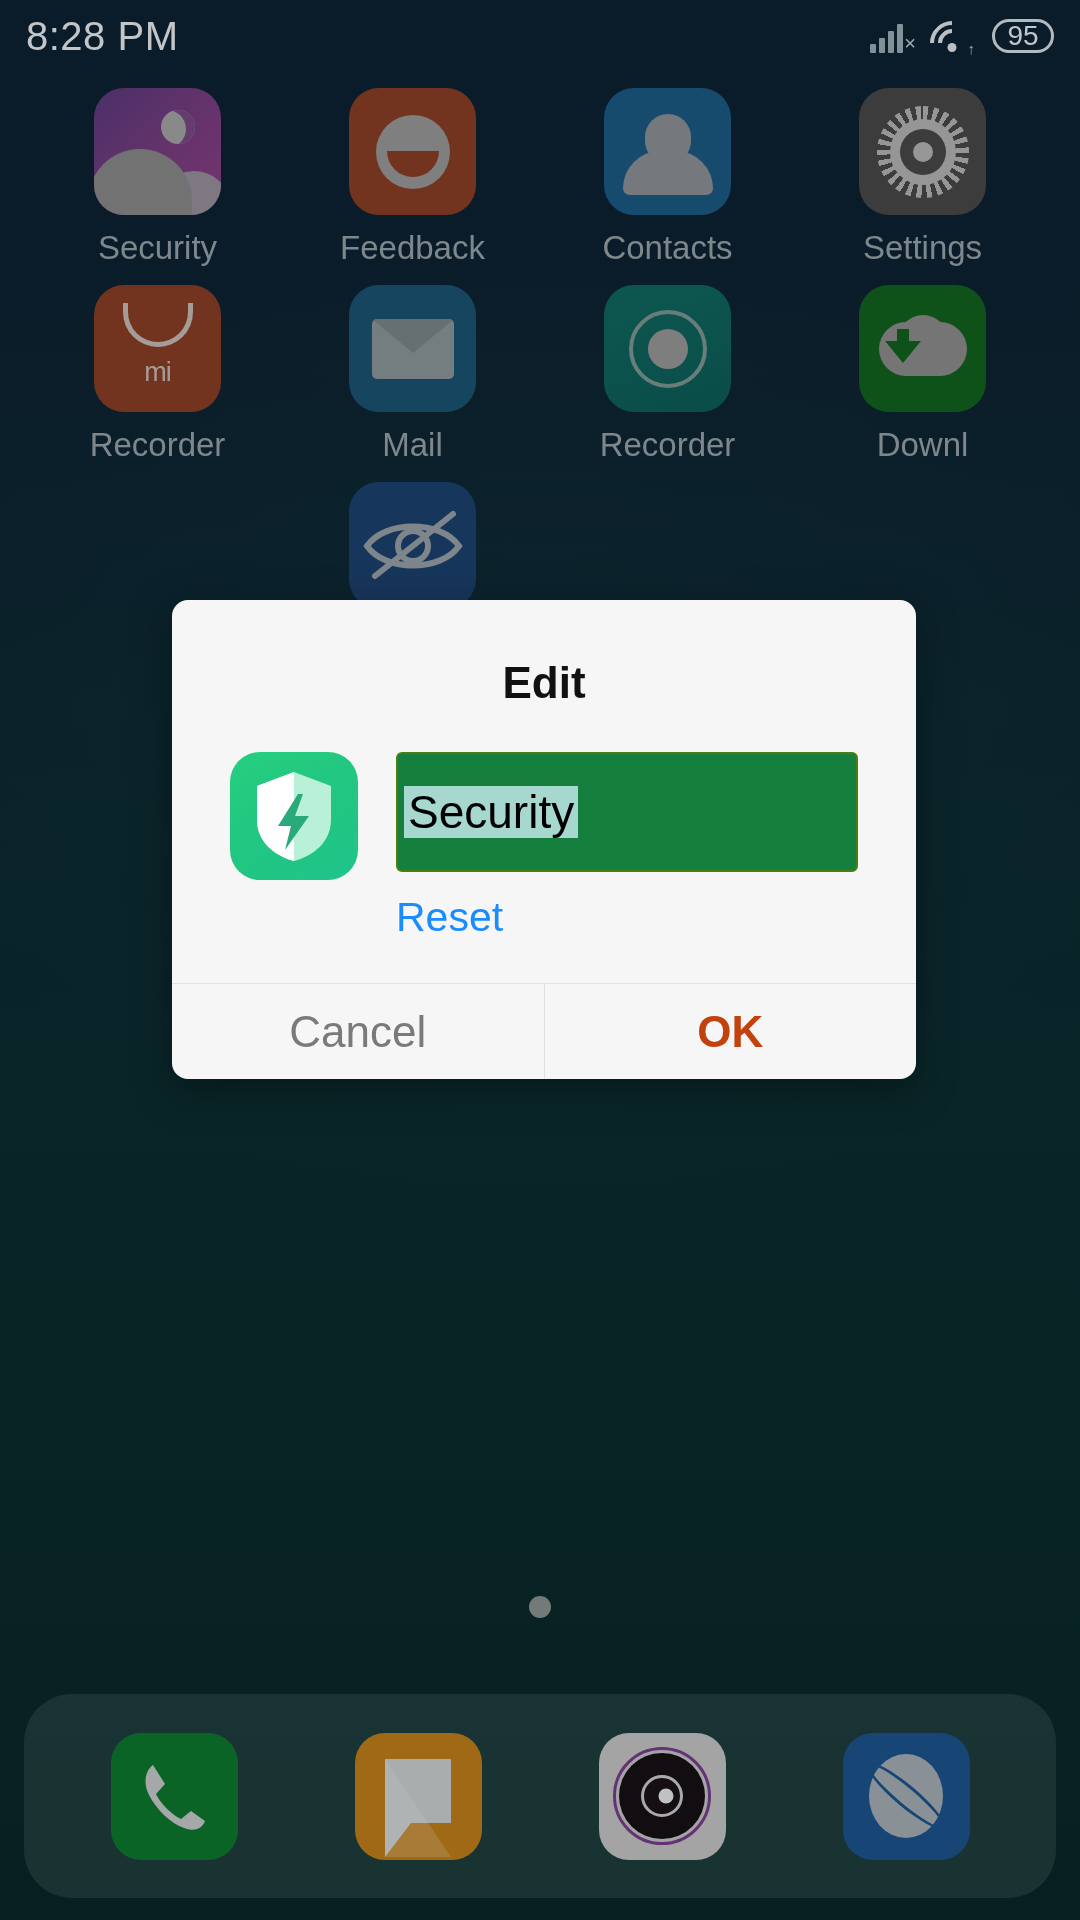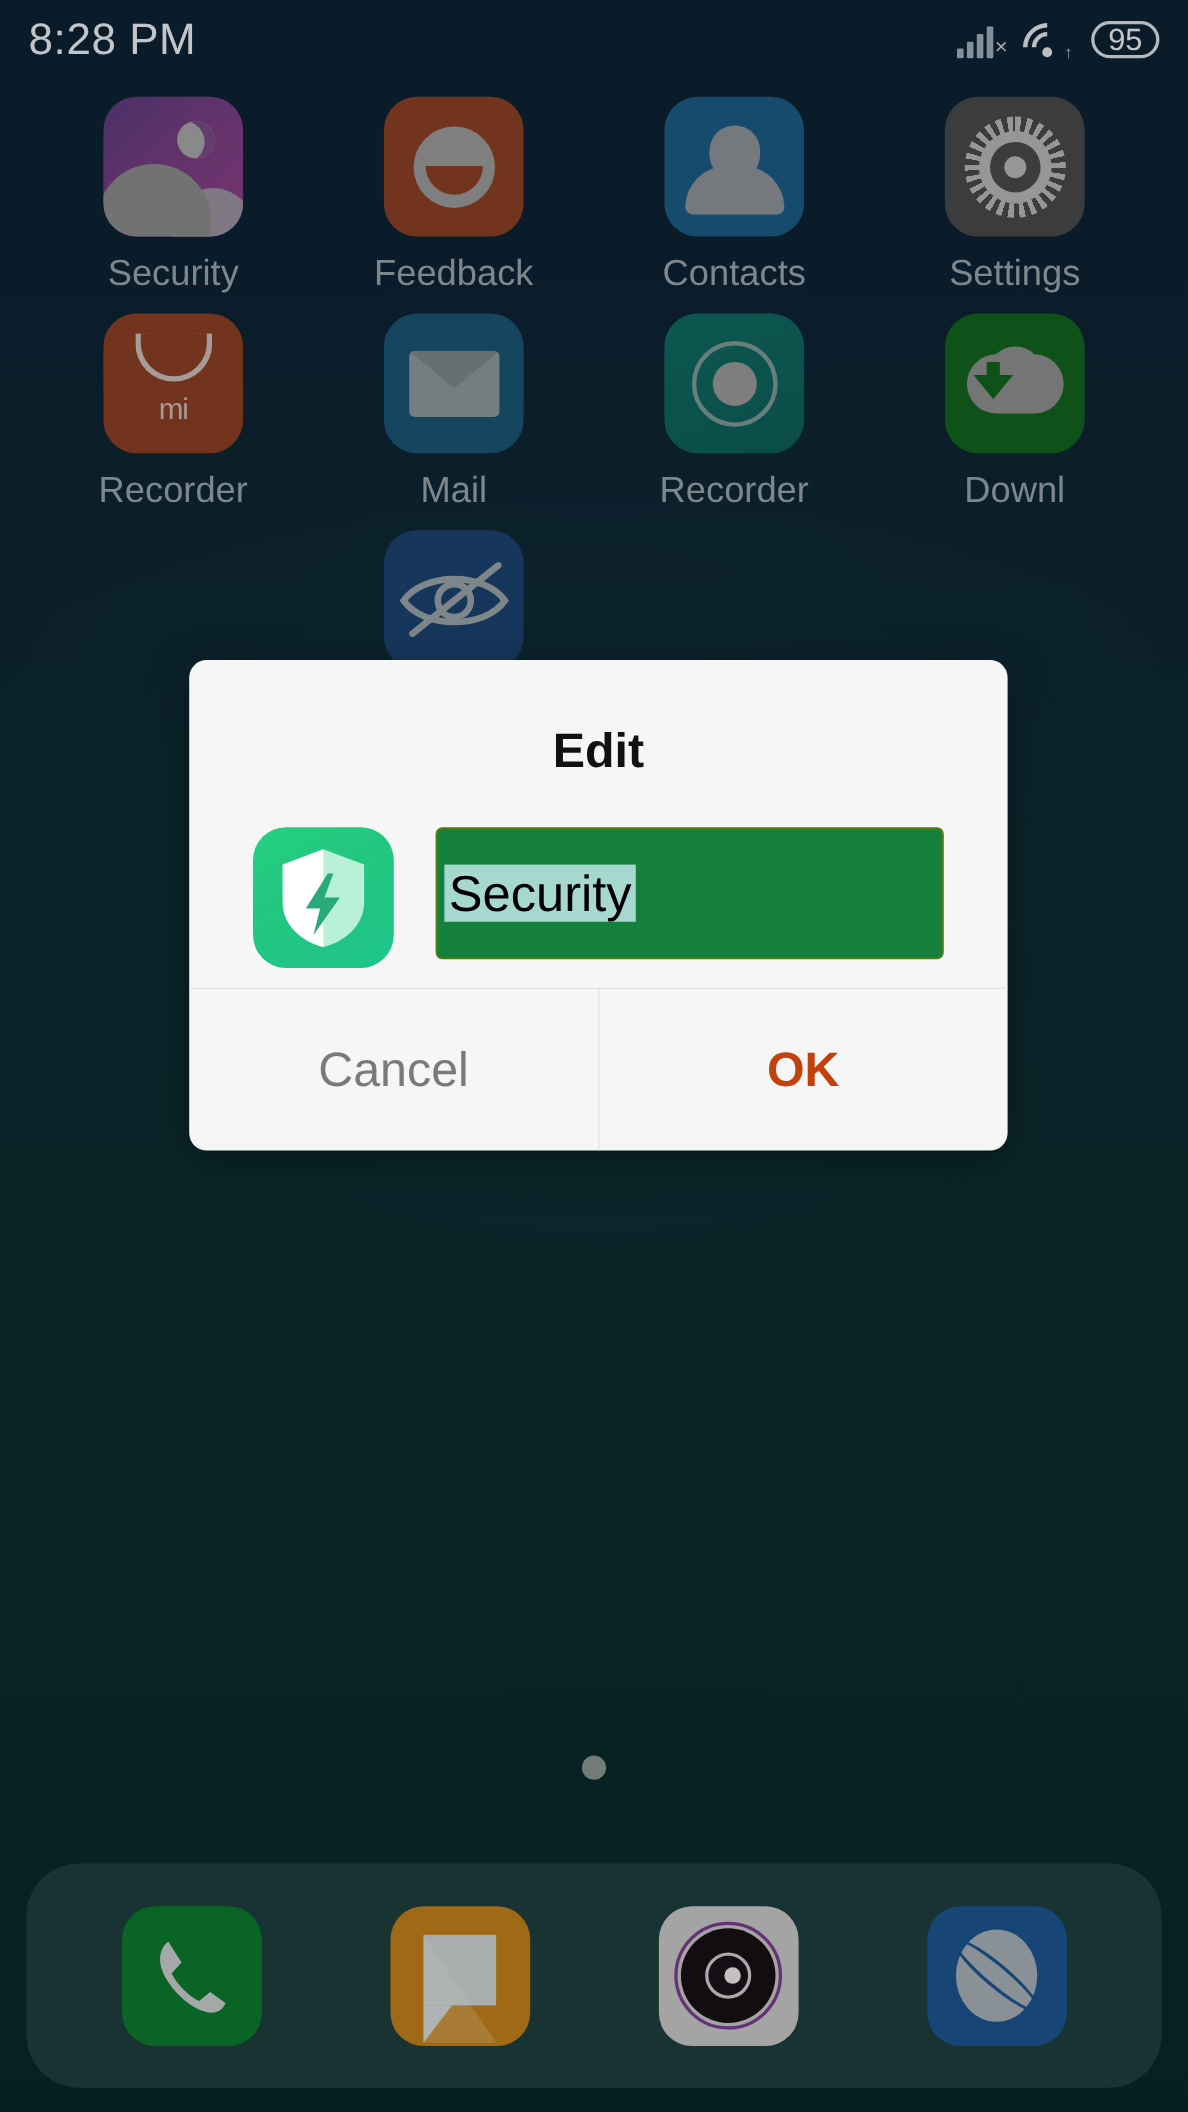--- a/index.html
+++ b/index.html
@@ -198,22 +198,22 @@
     height:120px; border:2px solid #4d7c0f; border-radius:6px; background:#15803d;
     display:flex; align-items:center; padding:0 6px;
   }
   .dlg-input-text {
     font-size:46px; color:#000; background:#a6d8cf; padding:2px 4px; line-height:1.05;
     display:inline-block;
   }
   .dlg-reset { margin-top:22px; font-size:41px; color:#1a8cff; }
 
   .dlg-actions {
-    margin-top:18px; border-top:1px solid #e1e1e1;
-    display:flex; height:148px;
+    margin-top:42px; border-top:1px solid #e1e1e1;
+    display:flex; height:96px;
   }
   .dlg-btn {
     flex:1; display:flex; align-items:center; justify-content:center;
     font-size:44px; background:transparent;
   }
   .dlg-btn.cancel { color:#7a7a7a; }
   .dlg-btn.ok { color:#c2410c; font-weight:bold; }
   .dlg-divider { width:1px; background:#e1e1e1; }
 </style>
 </head>
@@ -371,20 +371,21 @@
         <path d="M43 4 L80 18 L80 52 C80 74 62 88 43 93 C24 88 6 74 6 52 L6 18 Z" fill="#b9f0d8"></path>
         <path d="M43 4 L6 18 L6 52 C6 74 24 88 43 93 Z" fill="#ffffff"></path>
         <polygon points="47,26 27,58 40,58 34,82 58,48 44,48 52,26" fill="#2aa97a"></polygon>
       </svg>
     </div>
 
     <div class="dlg-field-col">
       <div class="dlg-input">
         <span class="dlg-input-text">Security</span>
       </div>
+      <div class="dlg-reset">Reset</div>
     </div>
   </div>
 
   <div class="dlg-actions">
     <div class="dlg-btn cancel">Cancel</div>
     <div class="dlg-divider"></div>
     <div class="dlg-btn ok">OK</div>
   </div>
 </div>
 

